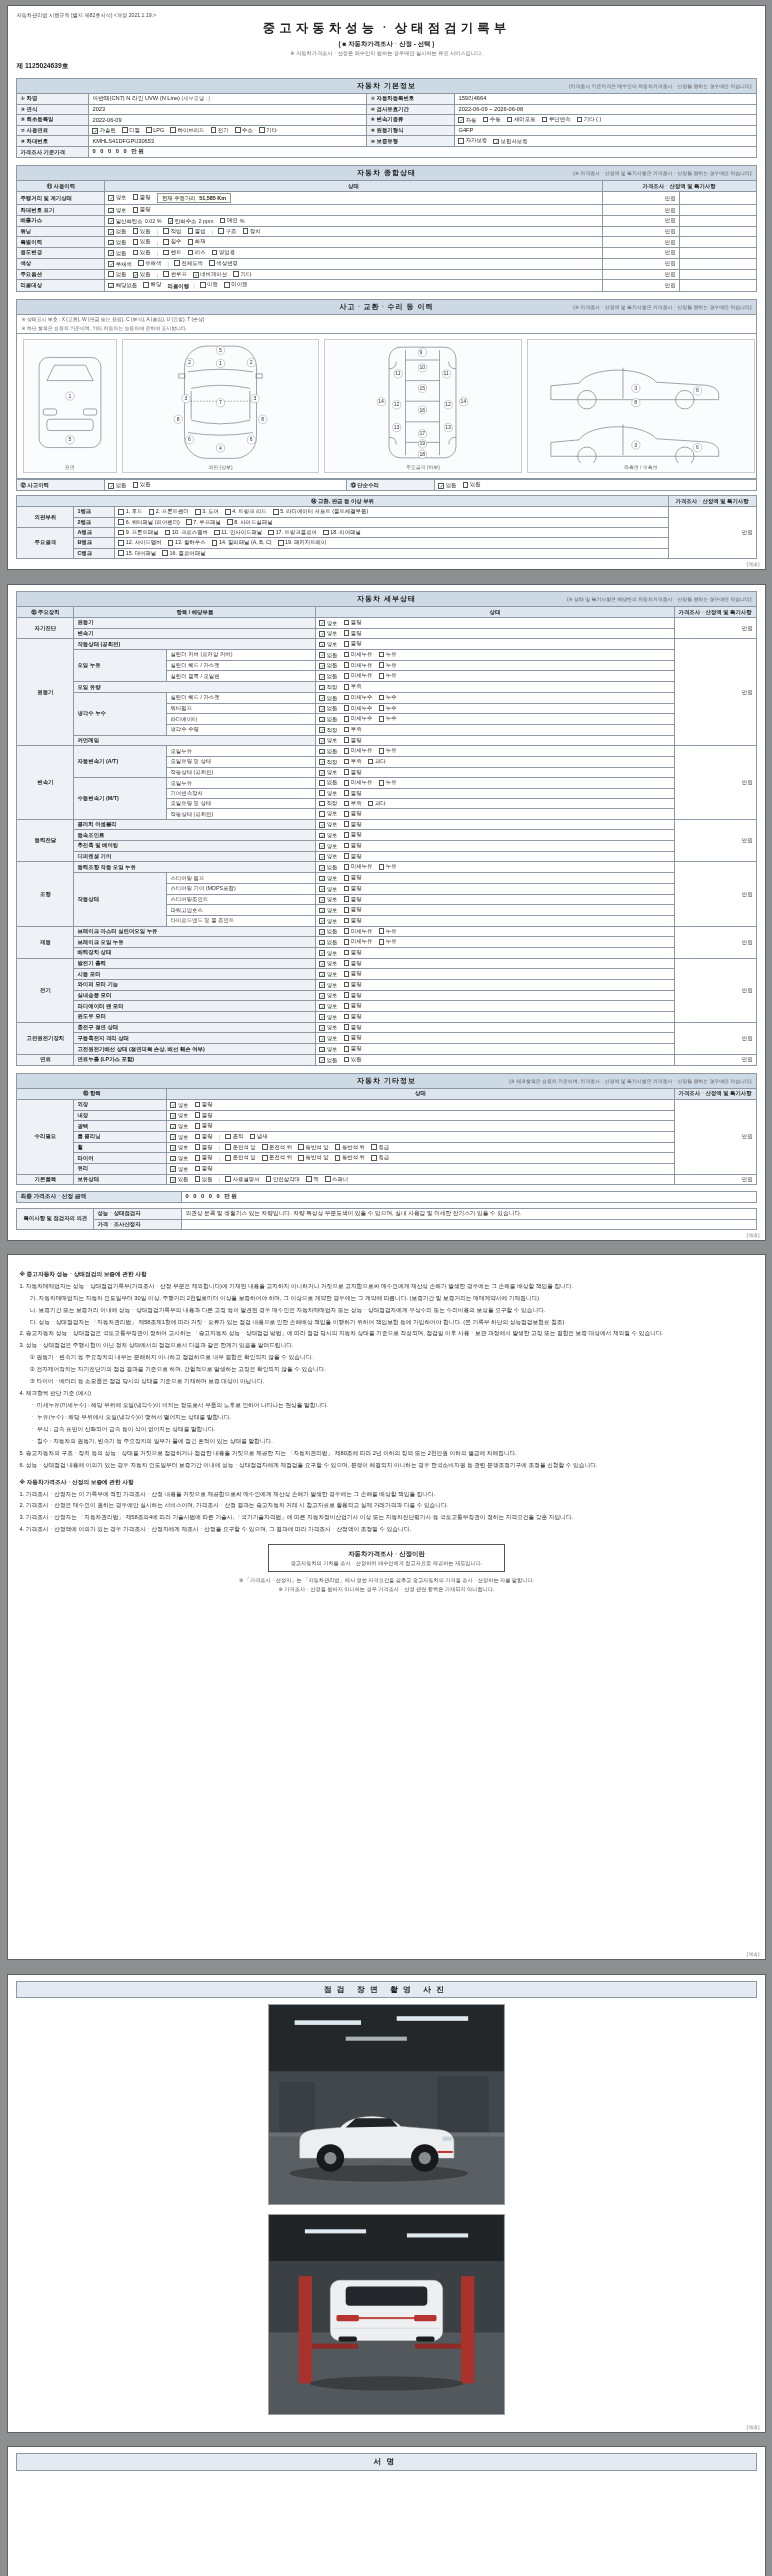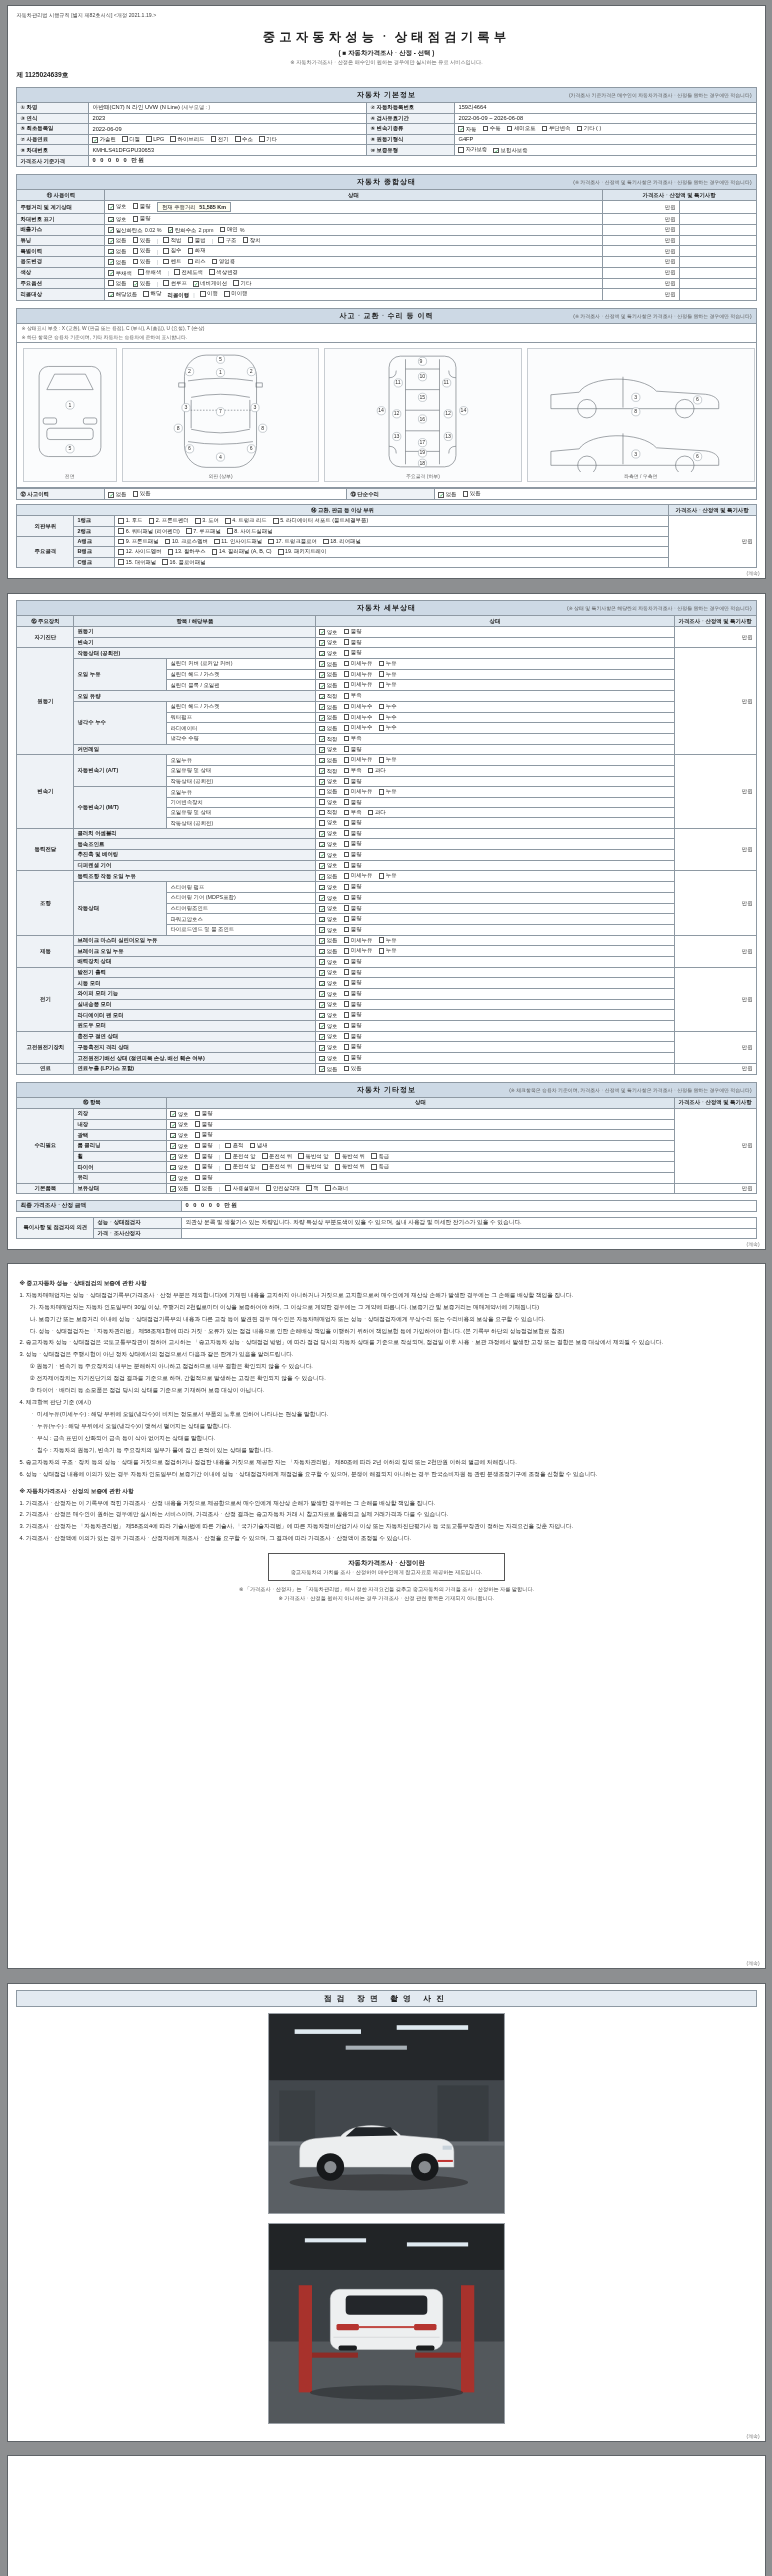--- a/index.html
+++ b/index.html
@@ -1,21 +1,21 @@
 <!DOCTYPE html>
 <html style="font-size:8.2px"><head>
 <meta charset="utf-8">
 <style>
   *{box-sizing:border-box;margin:0;padding:0}
   html{background:#8d8f91}
   body{width:773px;min-height:2576px;background:#8d8f91;font-family:"Liberation Sans","DejaVu Sans",sans-serif;color:#222}
   .sheet{padding:5.2px 7.2px 7.2px;display:flex;flex-direction:column;gap:13.4px}
   .panel{background:#fff;border:0.5px solid #5f6468;padding:6.2px 8.2px 10.3px;position:relative}
   .law-ref{font-size:5.2px;color:#444}
-  .doc-title{text-align:center;font-size:12.4px;font-weight:bold;letter-spacing:4.1px;margin-top:10px}
+  .doc-title{text-align:center;font-size:12.4px;font-weight:bold;letter-spacing:4.1px;margin-top:1px}
   .opt-line{text-align:center;font-size:6.4px;font-weight:bold;margin-top:3.1px}
   .opt-note{text-align:center;font-size:5.2px;color:#666;margin-top:1px}
   .doc-no{font-size:6.7px;font-weight:bold;margin:4.1px 0 2.1px}
   .band{display:flex;align-items:center;justify-content:center;position:relative;background:#cdd9e5;border:0.5px solid #8e99a3;border-bottom:none;padding:2.1px 4.1px;margin-top:7.2px}
   .band b{font-size:7px;letter-spacing:1px}
   .band .bnote{position:absolute;right:4.1px;font-size:4.9px;color:#555;font-weight:normal}
   table.tbl{width:100%;border-collapse:collapse;font-size:5.7px;background:#fff}
   .tbl th,.tbl td{border:0.5px solid #8e99a3;padding:1px 3.1px;text-align:left;vertical-align:middle}
   .tbl th{background:#dde6ee;text-align:center;font-size:5.4px;padding:1.5px}
   td.lab{background:#eef2f6;font-weight:bold;font-size:5.4px}
@@ -1364,19 +1364,20 @@
         <rect x="176" y="200" width="108" height="4" fill="#c14a44"></rect>
         <line x1="126" y1="222" x2="334" y2="222" stroke="#c4c7c9"></line>
         <rect x="136" y="238" width="36" height="10" rx="4" fill="#1b1d1f"></rect>
         <rect x="288" y="238" width="36" height="10" rx="4" fill="#1b1d1f"></rect>
       </svg>
     </div>
     <div class="continue">(계속)</div>
   </div>
 
   <div class="panel" style="min-height:206px">
+    <div class="sec-title">서명</div>
     <div class="sig-spacer"></div>
     <div class="fee"></div>
 
   </div>
 
 </div>
 
 
 </body></html>

